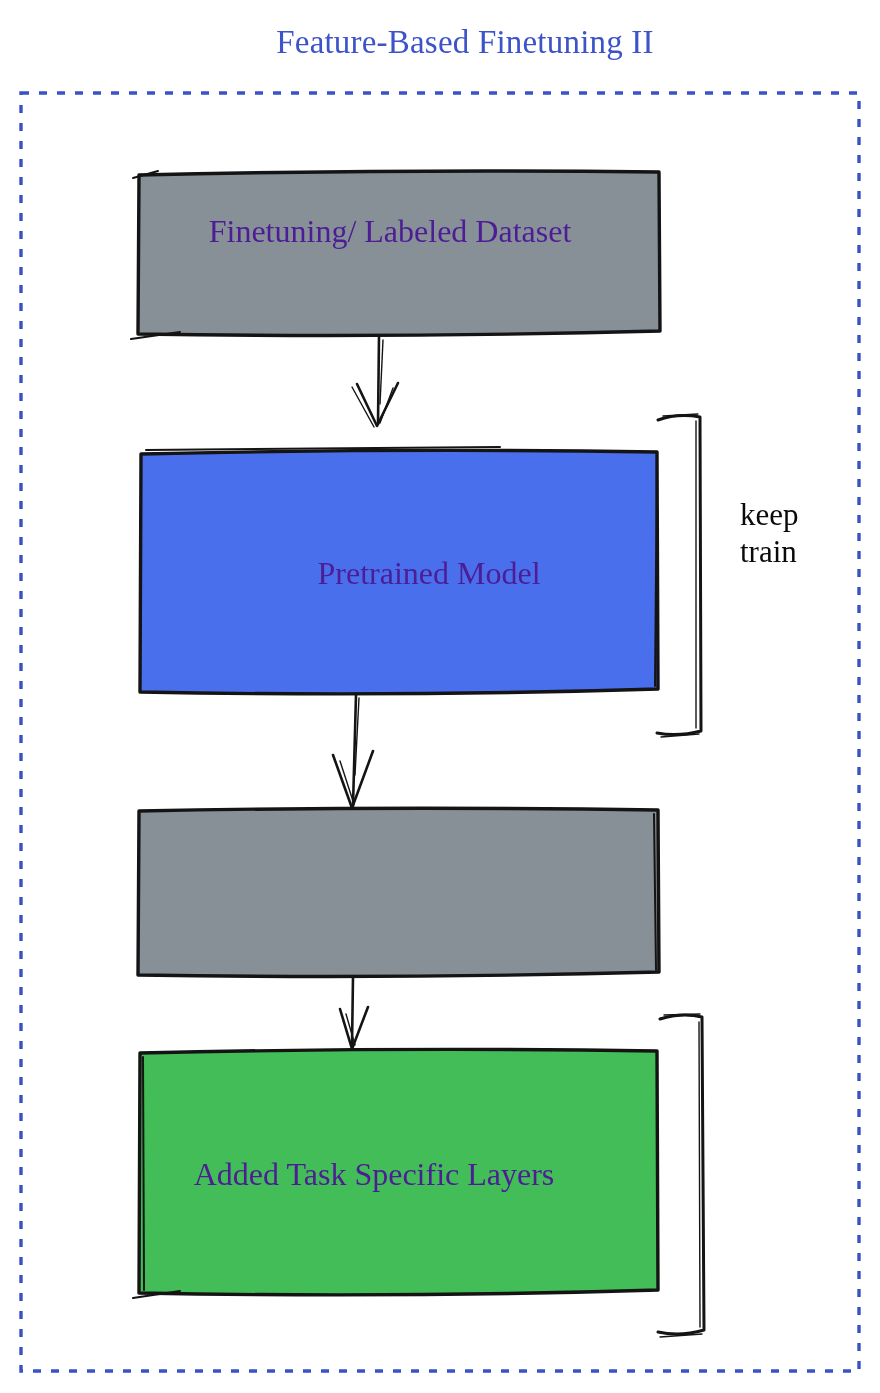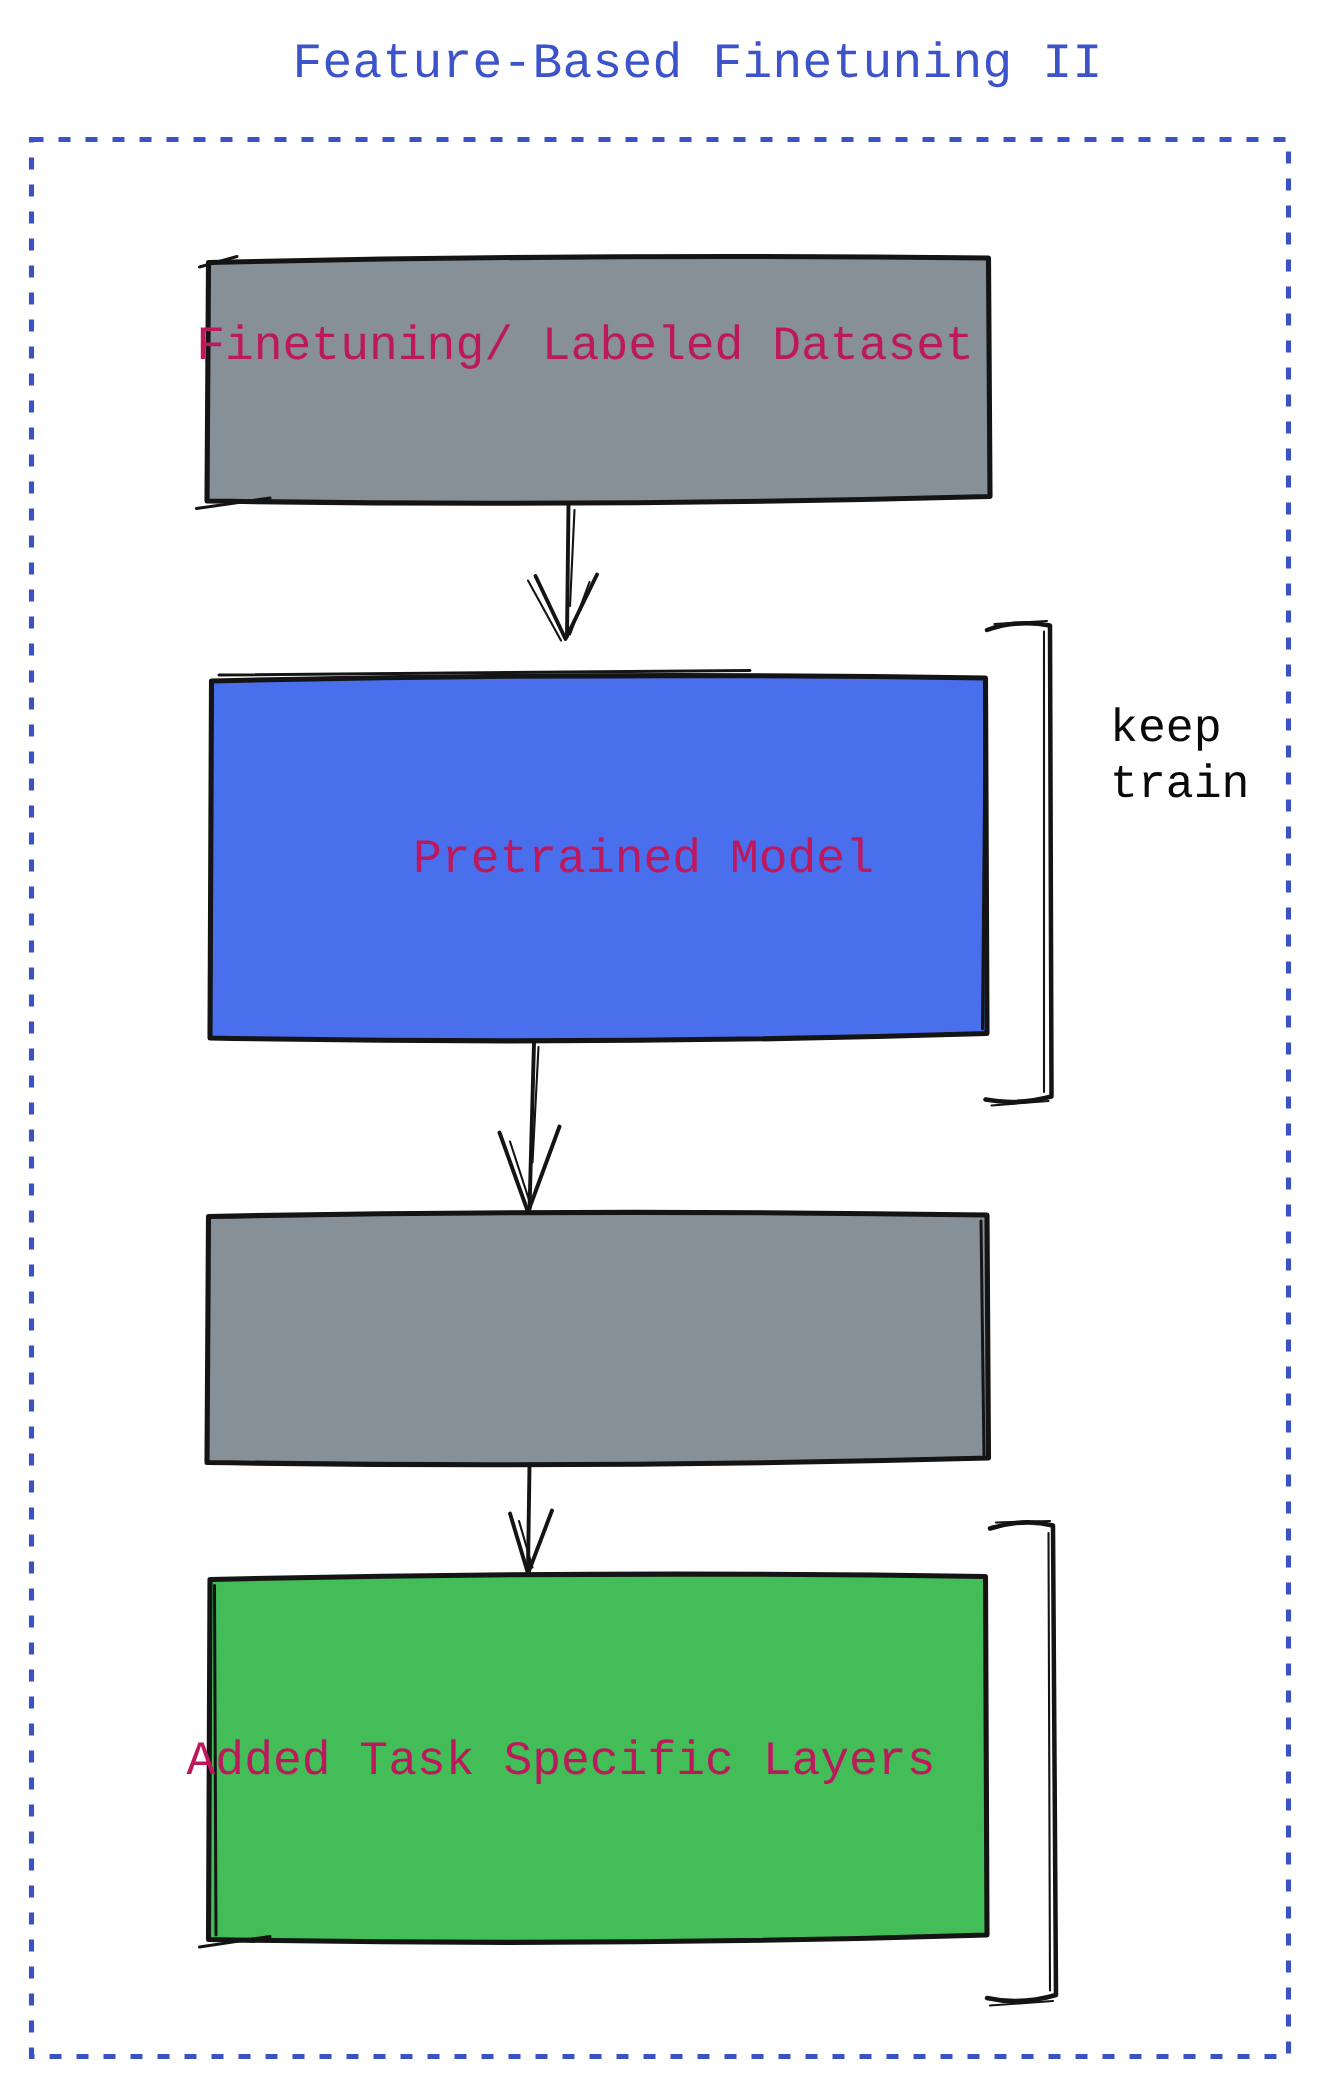--- a/index.html
+++ b/index.html
@@ -1,37 +1,37 @@
 <!DOCTYPE html>
 <html><head>
 <meta charset="utf-8">
 <style>
   html,body { margin:0; padding:0; background:#ffffff; }
   .canvas {
     position:relative; width:880px; height:1393px; background:#ffffff;
-    font-family:Liberation Mono, monospace; overflow:hidden;
+    font-family:Liberation Serif, serif; overflow:hidden;
   }
   .title {
     position:absolute; top:24px; left:465px; transform:translateX(-50%);
     font-size:33px; color:#3c53c9; white-space:nowrap; letter-spacing:0.2px;
   }
   svg.layer { position:absolute; left:0; top:0; }
   .node-label {
     position:absolute; transform:translate(-50%,-50%);
-    font-size:32px; color:#be185d; white-space:nowrap;text-align:center;
+    font-size:32px; color:#4c1d95; white-space:nowrap;text-align:center;
   }
   .annot {
     position:absolute; font-size:31px; line-height:37px; color:#0a0a0a;
     white-space:nowrap;
   }
   .nl1 { left:390px; top:231px; }
   .nl2 { left:401px; top:573px;margin-left:28px; }
   .nl3 { left:390px; top:894px; }
   .nl4 { left:374px; top:1174px; }
-  .annot-frozen { left:740px; top:468px; }
+  .annot-frozen { left:740px; top:496px; }
   .annot-train  { left:740px; top:1100px; }
 </style>
 </head>
 <body>
 
 <div class="canvas">
 
   <svg class="layer" width="880" height="1393" viewBox="0 0 880 1393">
 
     <rect x="21" y="93" width="838" height="1278" fill="none" stroke-width="3.4" stroke-dasharray="8 10" stroke="#3a52c4"></rect>

